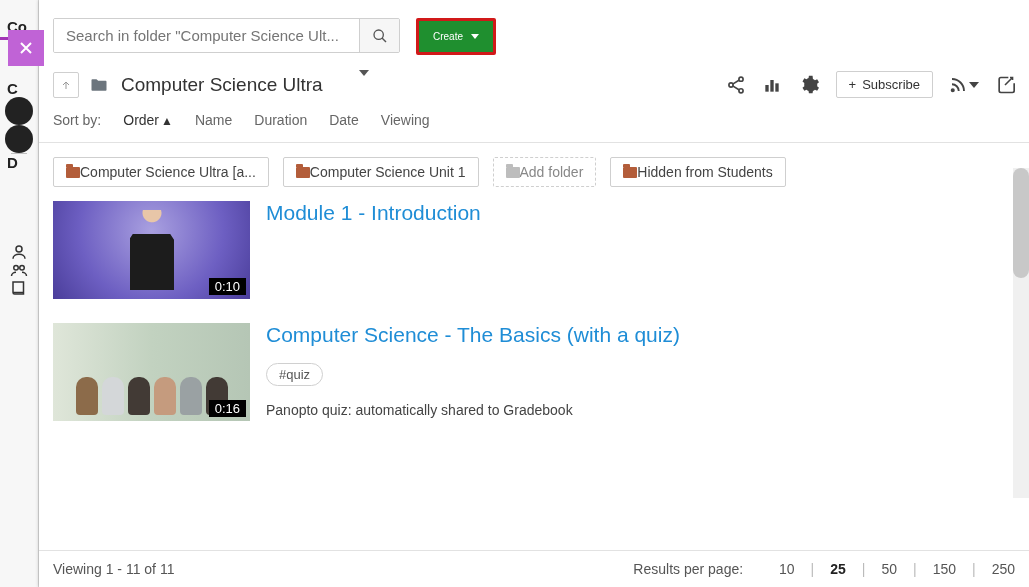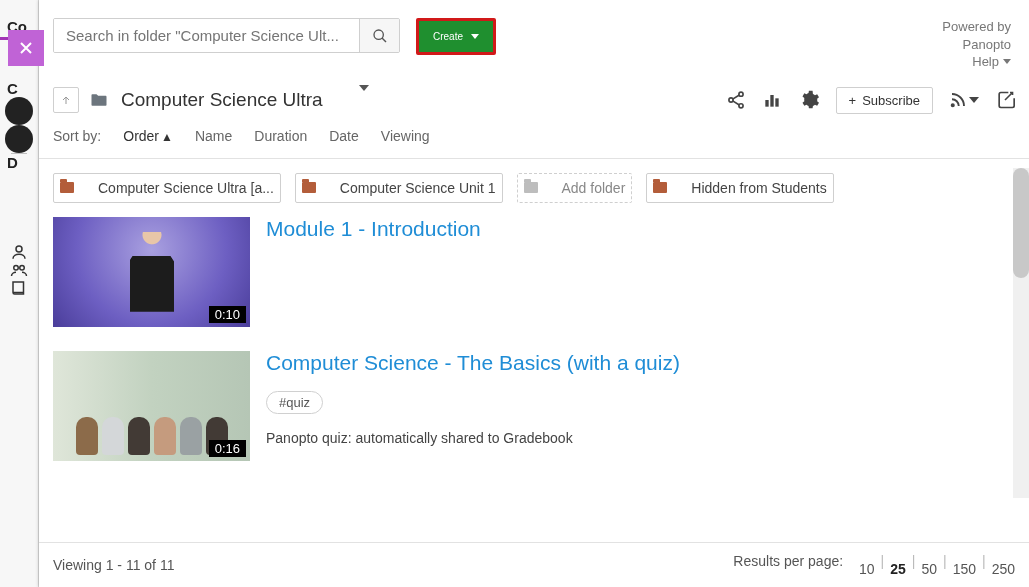--- a/index.html
+++ b/index.html
@@ -97,34 +97,34 @@
 .sortrow .lbl { color:#666; }
 .sortrow .opt { cursor:pointer; }
 .sortrow .opt.sel { color:#333; }
 .sortarrow { margin-left:2px; font-size:12px; }
 
 
 .chipsrow {
   display:flex; gap:14px; padding:14px 14px;
 }
 .chip {
-  border:1px solid #cfcfcf; border-radius:2px; padding:6px 6px; font-size:14px;
-  color:#444; display:flex; align-items:center; gap:24px; cursor:pointer; background:#fff;
+  border:1px solid #cfcfcf; border-radius:2px; padding:6px 12px; font-size:14px;
+  color:#444; display:flex; align-items:center; gap:0; cursor:pointer; background:#fff;
 }
 .chip.add { border:1px dashed #cfcfcf; color:#888; }
 .fico { width:14px; height:11px; background:#b35d3a; border-radius:1px; position:relative; }
 .fico::before { content:""; position:absolute; top:-3px; left:0; width:7px; height:3px; background:#b35d3a; border-radius:1px 1px 0 0; }
 .fico.grey { background:#bdbdbd; }
 .fico.grey::before { background:#bdbdbd; }
 
 
 .list { flex:1; overflow-y:auto; padding:0 14px 10px 14px; border-bottom:1px solid #e2e2e2; }
 .item { display:flex; gap:16px; margin-bottom:24px; }
 .thumb {
-  width:197px; height:110px; position:relative; background:#888; cursor:pointer;
+  width:197px; height:98px; position:relative; background:#888; cursor:pointer;
 }
 .thumb.one { background: radial-gradient(circle at 50% 30%, #a9a0e0 0%, #6d5fc2 60%, #4a3d9a 100%); display:flex; align-items:center; justify-content:center; }
 .thumb.two { background: linear-gradient(90deg, #dfe6d9 0%, #c2d2c0 50%, #b5c6b5 100%); display:flex; align-items:flex-end; justify-content:center; }
 .man-silhouette {
   width:50px; height:80px;
   background:
     radial-gradient(circle at 50% 14%, #e8c6a8 0 9px, transparent 10px),
     linear-gradient(#1c1c1c,#1c1c1c);
   background-repeat:no-repeat;
   background-position:center 0, center 24px;
@@ -143,23 +143,23 @@
 .tag {
   display:inline-block; border:1px solid #d0d0d0; border-radius:14px; padding:3px 12px;
   font-size:13px; color:#555; margin-top:16px; cursor:pointer;
 }
 .desc { font-size:14px; color:#444; margin-top:16px; }
 
 
 .footer {
   display:flex; align-items:center; padding:10px 14px; font-size:14px; color:#555;
 }
-.rpp { margin-left:auto; display:flex; gap:6px; }
+.rpp { margin-left:auto; display:flex; gap:16px; }
 .rpp .sep { color:#bbb; }
-.rpp .n { cursor:pointer;margin-top:8px; }
+.rpp .n { cursor:pointer; }
 .rpp .n.sel { font-weight:700; color:#222; }
 
 
 .vscroll {
   position:absolute; right:0; top:168px; width:16px; height:330px;
   background:#f0f0f0;
 }
 .vscroll .th { width:100%; height:110px; background:#c8c8c8; border-radius:8px; }
 
 svg { display:block; }
@@ -210,28 +210,20 @@
               <path d="M21 21l-6-6"></path>
             </svg>
         </div>
       </div>
       <div class="createwrap">
         <button class="createbtn">
           <span>Create</span>
           <span class="caret-down"></span>
         </button>
       </div>
-      <div class="powered">
-        <div>Powered by</div>
-        <div>Panopto</div>
-        <div class="helprow">
-          <span>Help</span>
-          <span class="caret-sm"></span>
-        </div>
-      </div>
     </div>
 
     <div class="crumbrow">
       <div class="upbox">
         <svg width="12" height="12" viewBox="0 0 24 24" fill="none" stroke="currentColor" stroke-width="2">
             <path d="M12 20V6"></path>
             <path d="M6 12l6-6 6 6"></path>
           </svg>
       </div>
       <svg class="f-icon" width="24" height="20" viewBox="0 0 24 24" fill="#6c757d">

